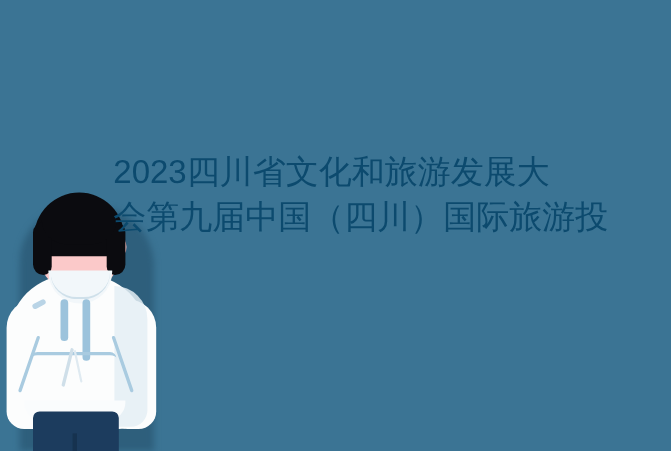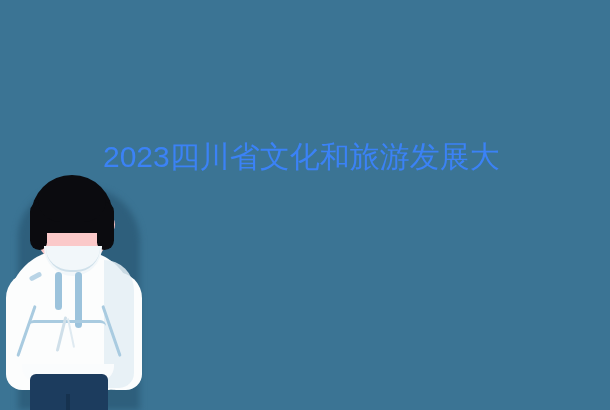--- a/index.html
+++ b/index.html
@@ -254,21 +254,21 @@
     height: 16px;
     background: #16324f;
   }
 
   
   #headline {
     position: absolute;
     left: 103px;
     top: 136px;
     width: 495px;
-    color: #3b82f6;
+    color: #0c4a6e;
     font-size: 30px;
     line-height: 41px;
     letter-spacing: 0px;
     white-space: nowrap;
   }
   #headline .line { display: block; }
 
   
   #watermark {
     position: absolute;
@@ -319,16 +319,17 @@
     <div class="pocket-fold"></div>
     <div class="pocket-fold2"></div>
 
     <div class="hem"></div>
     <div class="pants"></div>
     <div class="pants-gap"></div>
   </div>
 
   <div id="headline">
     <span class="line">2023四川省文化和旅游发展大</span>
+    <span class="line">会第九届中国（四川）国际旅游投</span>
   </div>
 
 
 </div>
 
 </body></html>

